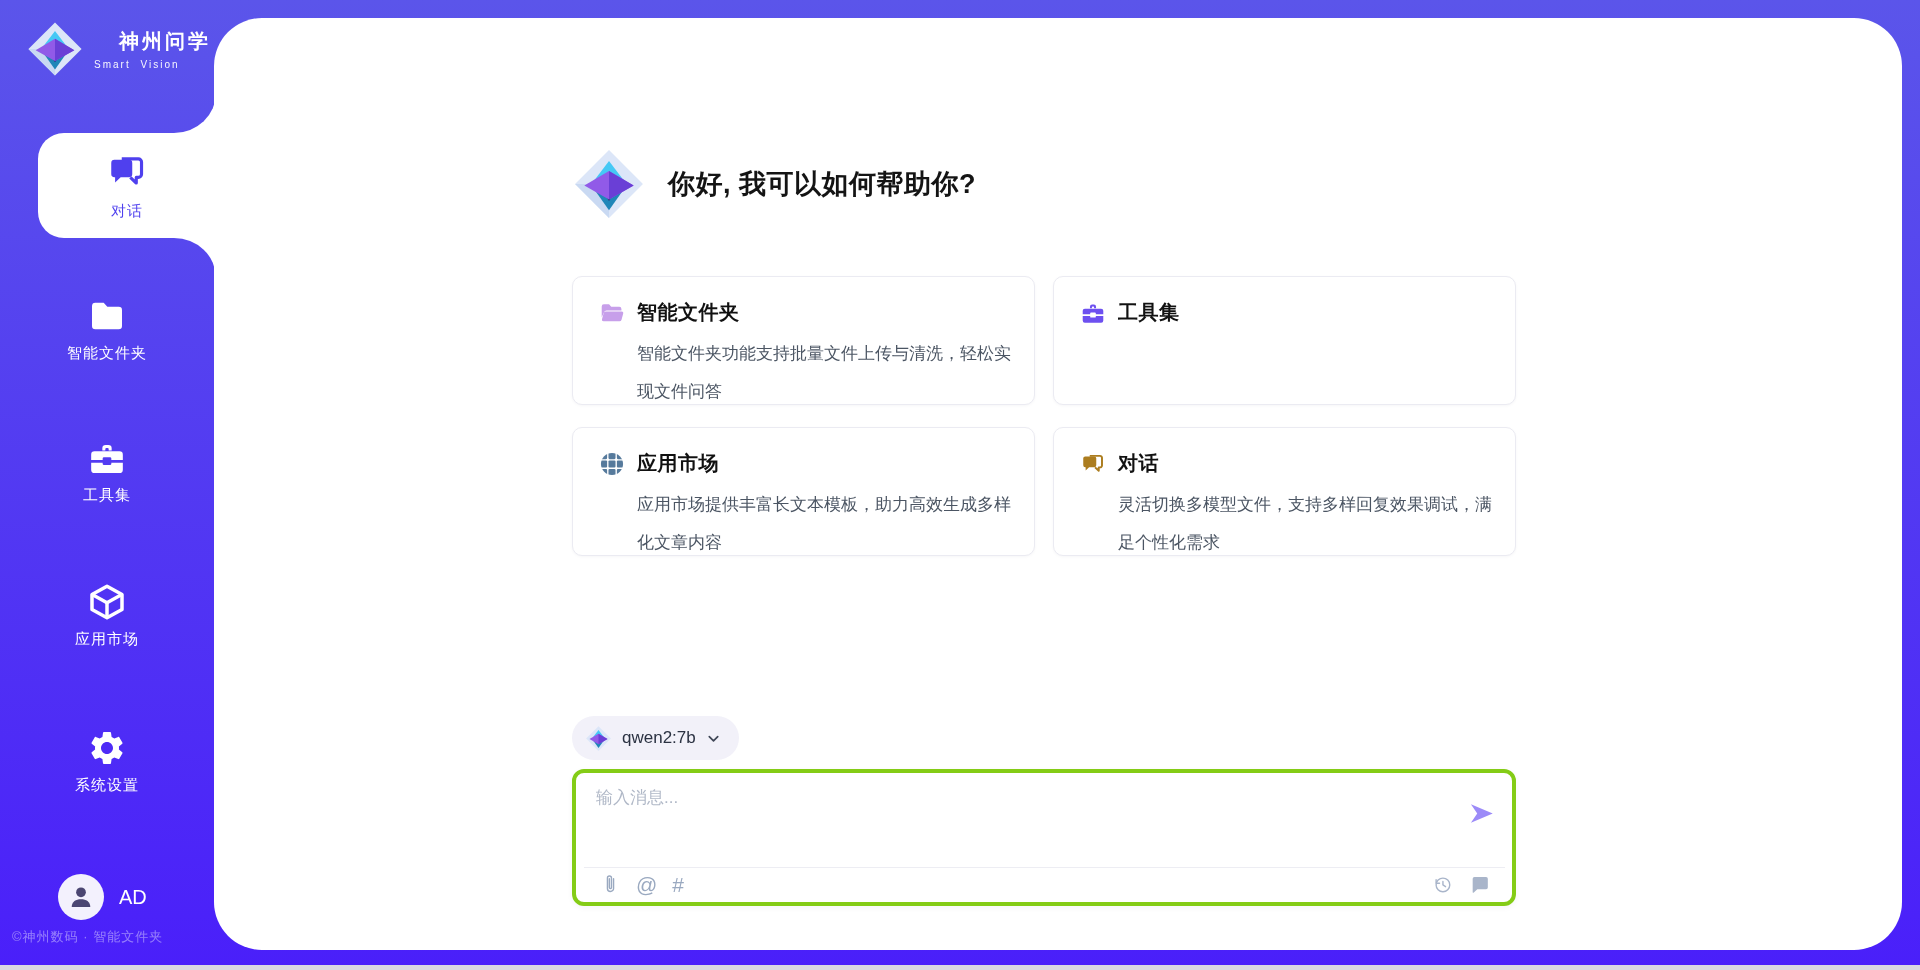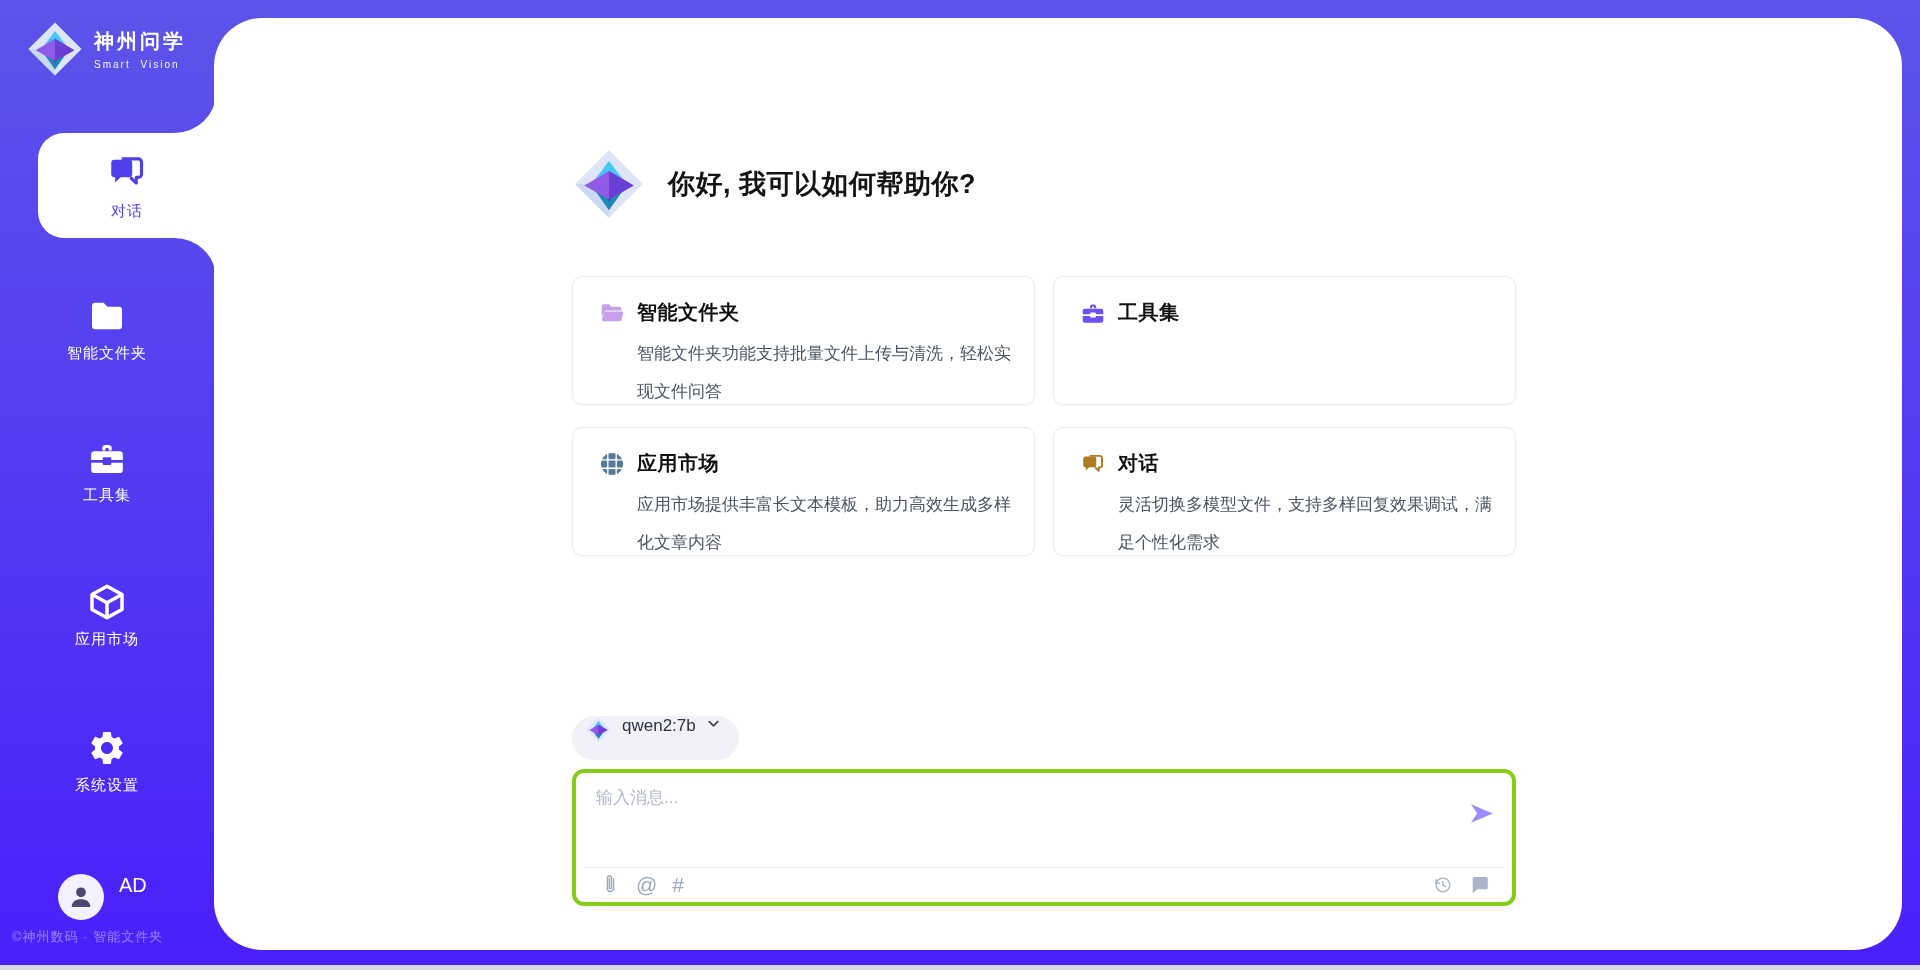--- a/index.html
+++ b/index.html
@@ -10,21 +10,21 @@
   .bottom-strip { position:absolute; left:0; right:0; bottom:0; height:5px; background:#d9d7e2; }
 
   
   .main-panel { position:absolute; left:214px; top:18px; width:1688px; height:932px;
     background:#ffffff; border-radius:48px;padding-left:32px; }
 
   
   .sidebar { position:absolute; left:0; top:0; width:214px; height:100%; color:#fff; }
   .brand { position:absolute; left:26px; top:20px; display:flex; align-items:center; gap:10px; }
   .brand svg { width:58px; height:58px; }
-  .brand-zh { font-size:20px; font-weight:bold; letter-spacing:3px; }
+  .brand-zh { font-size:20px; font-weight:bold; letter-spacing:3px;margin-left:25px; }
   .brand-en { font-size:10px; letter-spacing:2px; word-spacing:5px; margin-top:4px; opacity:.95; }
 
   .nav-active-tab { position:absolute; left:38px; top:133px; width:178px; height:105px;
     background:#fff; border-radius:26px 0 0 26px; display:flex; flex-direction:column;
     align-items:center; justify-content:center; gap:9px; color:#4f40ee; cursor:pointer; }
   .nav-active-tab svg { width:42px; height:42px; }
   .nav-active-tab .nav-label { color:#4f40ee; }
 
   .fillet { position:absolute; left:174px; width:42px; height:40px; background:#fff; }
   .fillet.top { top:93px; } .fillet.bottom { top:238px; }
@@ -32,21 +32,21 @@
     background:linear-gradient(180deg,#5b55ea 0%,#4a1ffa 100%); background-attachment:fixed; }
   .fillet.top::after { border-bottom-right-radius:100%; }
   .fillet.bottom::after { border-top-right-radius:100%; }
 
   .nav-item { position:absolute; left:0; width:214px; display:flex; flex-direction:column;
     align-items:center; gap:8px; cursor:pointer; }
   .nav-item svg { width:40px; height:40px; color:#fff; }
   .nav-label { font-size:15px; letter-spacing:1px; }
   .nav-folder { top:296px; } .nav-toolbox { top:438px; } .nav-market { top:582px; } .nav-settings { top:728px; }
 
-  .user-row { position:absolute; left:58px; top:874px; display:flex; align-items:flex-start; gap:15px; cursor:pointer; }
+  .user-row { position:absolute; left:58px; top:874px; display:flex; align-items:center; gap:15px; cursor:pointer; }
   .user-avatar { width:46px; height:46px; border-radius:50%; background:#f3f1fd;
     display:flex; align-items:center; justify-content:center; }
   .user-avatar svg { width:30px; height:30px; }
   .user-initials { font-size:20px; color:#fff; }
   .sidebar-footer { position:absolute; left:12px; top:928px; font-size:13px;
     color:rgba(255,255,255,.42); letter-spacing:1px; }
 
   
   .hero { position:absolute; left:358px; top:129px; display:flex; align-items:center; gap:22px; }
   .hero svg { width:74px; height:74px; }
@@ -57,21 +57,21 @@
     grid-template-columns:463px 463px; column-gap:18px; row-gap:22px; }
   .card { height:129px; background:#fff; border:1px solid #ebebf2; border-radius:10px;
     padding:22px 20px 22px 26px; cursor:pointer; box-shadow:0 1px 3px rgba(25,20,80,.04); }
   .card-head { display:flex; align-items:center; gap:12px; }
   .card-head svg { width:26px; height:26px; flex:none; }
   .card-title { font-size:20px; font-weight:bold; color:#111; letter-spacing:.5px; }
   .card-desc { margin-top:9px; padding-left:38px; font-size:17px; color:#4b5563; line-height:38px; }
 
   
   .model-pill { position:absolute; left:358px; top:698px; height:44px; padding:0 18px 0 13px;
-    background:#f2f1f9; border-radius:22px; display:inline-flex; align-items:flex-start; gap:10px; cursor:pointer; }
+    background:#f2f1f9; border-radius:22px; display:inline-flex; align-items:center; gap:10px; cursor:pointer; }
   .model-pill .model-logo { width:27px; height:27px; }
   .model-name { font-size:17px; color:#2b3242; }
   .model-pill .chev { width:15px; height:15px; }
 
   
   .composer { position:absolute; left:358px; top:751px; width:944px; height:137px; background:#fff;
     border:4px solid #84cc16; border-radius:12px; box-shadow:0 2px 6px rgba(30,30,80,.04); }
   .msg-input { position:absolute; left:20px; top:13px; width:850px; height:62px; border:none;
     resize:none; outline:none; font-family:"Liberation Sans",sans-serif; font-size:17px; color:#333; background:transparent; }
   .msg-input::placeholder { color:#b0b8c7; }

